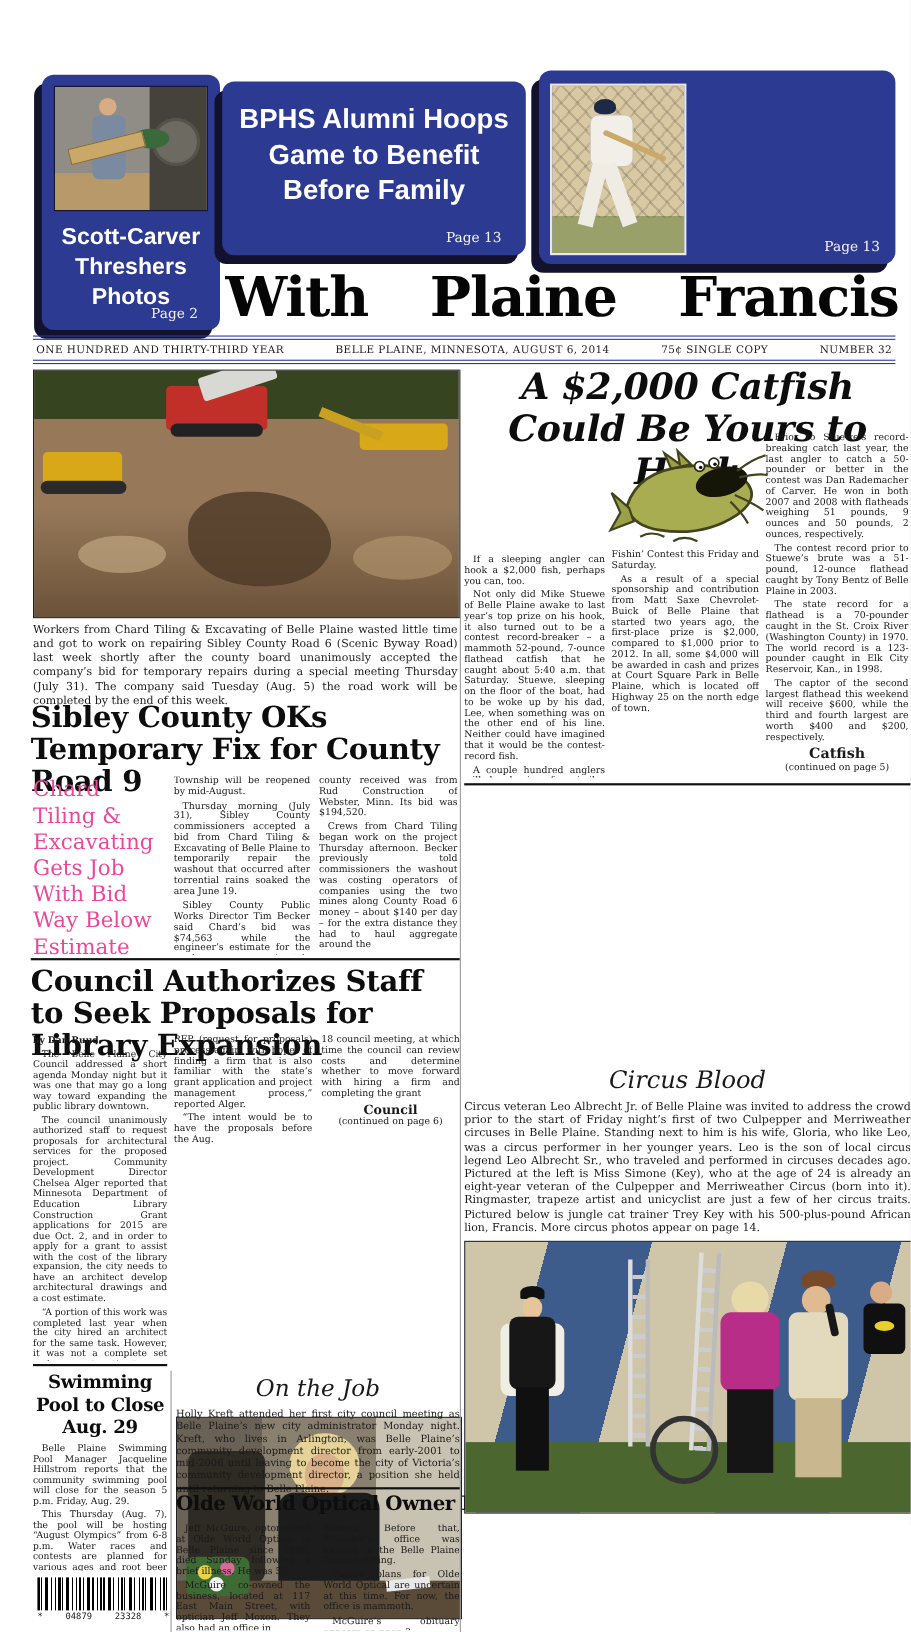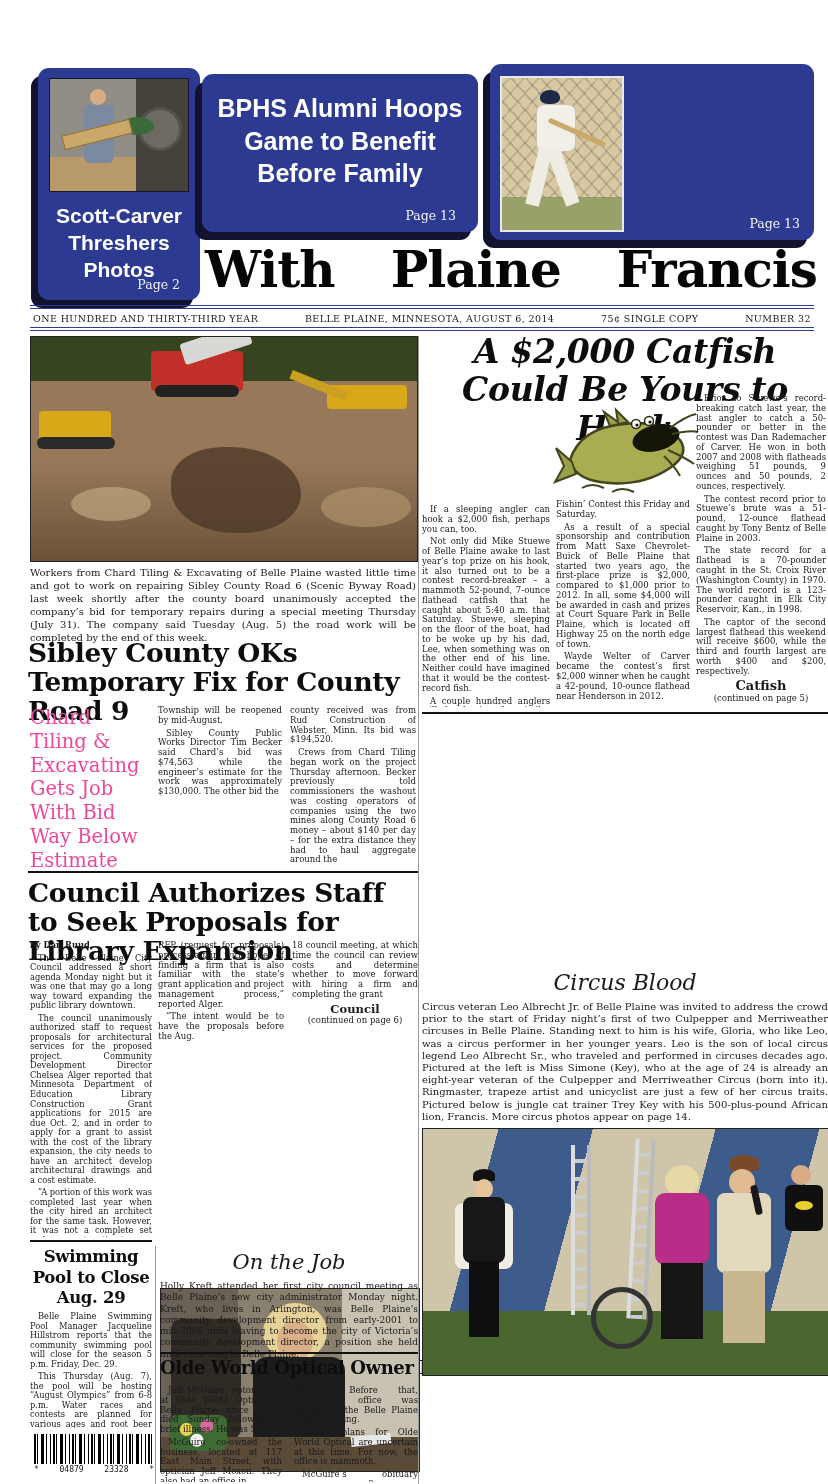--- a/index.html
+++ b/index.html
@@ -103,20 +103,21 @@
   <div class="abs caption" style="left:30px;top:566px;width:386px;">Workers from Chard Tiling &amp; Excavating of Belle Plaine wasted little time and got to work on repairing Sibley County Road 6 (Scenic Byway Road) last week shortly after the county board unanimously accepted the company’s bid for temporary repairs during a special meeting Thursday (July 31). The company said Tuesday (Aug. 5) the road work will be completed by the end of this week.</div>
 
   <div class="abs headline" style="left:28px;top:638px;width:392px;font-size:26.5px;">Sibley County OKs Temporary Fix for County Road 9</div>
 
   <div class="abs" style="left:30px;top:706px;width:122px;height:162px;overflow:hidden;">
     <div style="font-size:19.5px;line-height:1.22;color:#ec4899;">Chard Tiling &amp; Excavating Gets Job With Bid Way Below Estimate</div>
 
   </div>
   <div class="abs bodycol" style="left:158px;top:706px;width:124px;height:162px;">
     <p class="ni">Township will be reopened by mid-August.</p>
+    <p>Thursday morning (July 31), Sibley County commissioners accepted a bid from Chard Tiling &amp; Excavating of Belle Plaine to temporarily repair the washout that occurred after torrential rains soaked the area June 19.</p>
     <p>Sibley County Public Works Director Tim Becker said Chard’s bid was $74,563 while the engineer’s estimate for the work was approximately $130,000. The other bid the</p>
   </div>
   <div class="abs bodycol" style="left:290px;top:706px;width:126px;height:162px;">
     <p class="ni">county received was from Rud Construction of Webster, Minn. Its bid was $194,520.</p>
     <p>Crews from Chard Tiling began work on the project Thursday afternoon. Becker previously told commissioners the washout was costing operators of companies using the two mines along County Road 6 money – about $140 per day – for the extra distance they had to haul aggregate around the</p>
 
   </div>
 
   <div class="abs hr" style="left:28px;top:871px;width:390px;"></div>
 
@@ -161,21 +162,21 @@
   </div>
   <div class="abs bodycol" style="left:294px;top:1386px;width:124px;height:96px;">
     <p class="ni">Waseca. Before that, McGuire’s office was located in the Belle Plaine Clinic building.</p>
     <p>Future plans for Olde World Optical are uncertain at this time. For now, the office is mammoth.</p>
     <p>McGuire’s obituary appears on page 3.</p>
   </div>
 
   <div class="abs hr" style="left:30px;top:1240px;width:122px;"></div>
   <div class="abs headline" style="left:30px;top:1247px;width:122px;font-size:16.5px;line-height:1.25;text-align:center;">Swimming Pool to Close Aug. 29</div>
   <div class="abs bodycol" style="left:30px;top:1312px;width:122px;height:116px;font-size:8.3px;">
-    <p>Belle Plaine Swimming Pool Manager Jacqueline Hillstrom reports that the community swimming pool will close for the season 5 p.m. Friday, Dec. 29.</p>
+    <p>Belle Plaine Swimming Pool Manager Jacqueline Hillstrom reports that the community swimming pool will close for the season 5 p.m. Friday, Aug. 29.</p>
     <p>This Thursday (Aug. 7), the pool will be hosting “August Olympics” from 6-8 p.m. Water races and contests are planned for various ages and root beer floats will be served. Contact the pool at 873-2333 for more information.</p>
   </div>
   <div class="abs" style="left:34px;top:1434px;width:120px;">
     <div id="barcode-stripes"></div>
     <div id="barcode-digits">
       <span>*</span>
       <span>04879</span>
       <span>23328</span>
       <span>*</span>
     </div>
@@ -197,21 +198,20 @@
   </svg>
 
   <div class="abs bodycol" style="left:422px;top:505px;width:128px;height:202px;">
     <p>If a sleeping angler can hook a $2,000 fish, perhaps you can, too.</p>
     <p>Not only did Mike Stuewe of Belle Plaine awake to last year’s top prize on his hook, it also turned out to be a contest record-breaker – a mammoth 52-pound, 7-ounce flathead catfish that he caught about 5:40 a.m. that Saturday. Stuewe, sleeping on the floor of the boat, had to be woke up by his dad, Lee, when something was on the other end of his line. Neither could have imagined that it would be the contest-record fish.</p>
     <p>A couple hundred anglers will be hoping for similar luck (or skill) when they head to the Minnesota River for the 39th annual Belle Plaine River</p>
   </div>
   <div class="abs bodycol" style="left:556px;top:500px;width:134px;height:207px;">
     <p class="ni">Fishin’ Contest this Friday and Saturday.</p>
     <p>As a result of a special sponsorship and contribution from Matt Saxe Chevrolet-Buick of Belle Plaine that started two years ago, the first-place prize is $2,000, compared to $1,000 prior to 2012. In all, some $4,000 will be awarded in cash and prizes at Court Square Park in Belle Plaine, which is located off Highway 25 on the north edge of town.</p>
-    <p>Wayde Welter of Carver became the contest’s first $2,000 winner when he caught a 42-pound, 10-ounce flathead near Henderson in 2012.</p>
   </div>
   <div class="abs bodycol" style="left:696px;top:394px;width:130px;height:312px;">
     <p>Prior to Stuewe’s record-breaking catch last year, the last angler to catch a 50-pounder or better in the contest was Dan Rademacher of Carver. He won in both 2007 and 2008 with flatheads weighing 51 pounds, 9 ounces and 50 pounds, 2 ounces, respectively.</p>
     <p>The contest record prior to Stuewe’s brute was a 51-pound, 12-ounce flathead caught by Tony Bentz of Belle Plaine in 2003.</p>
     <p>The state record for a flathead is a 70-pounder caught in the St. Croix River (Washington County) in 1970. The world record is a 123-pounder caught in Elk City Reservoir, Kan., in 1998.</p>
     <p>The captor of the second largest flathead this weekend will receive $600, while the third and fourth largest are worth $400 and $200, respectively.</p>
     <div class="jump">
       <span class="jt" style="font-size:13px;">Catfish</span>
       <span class="jl">(continued on page 5)</span>
     </div>

